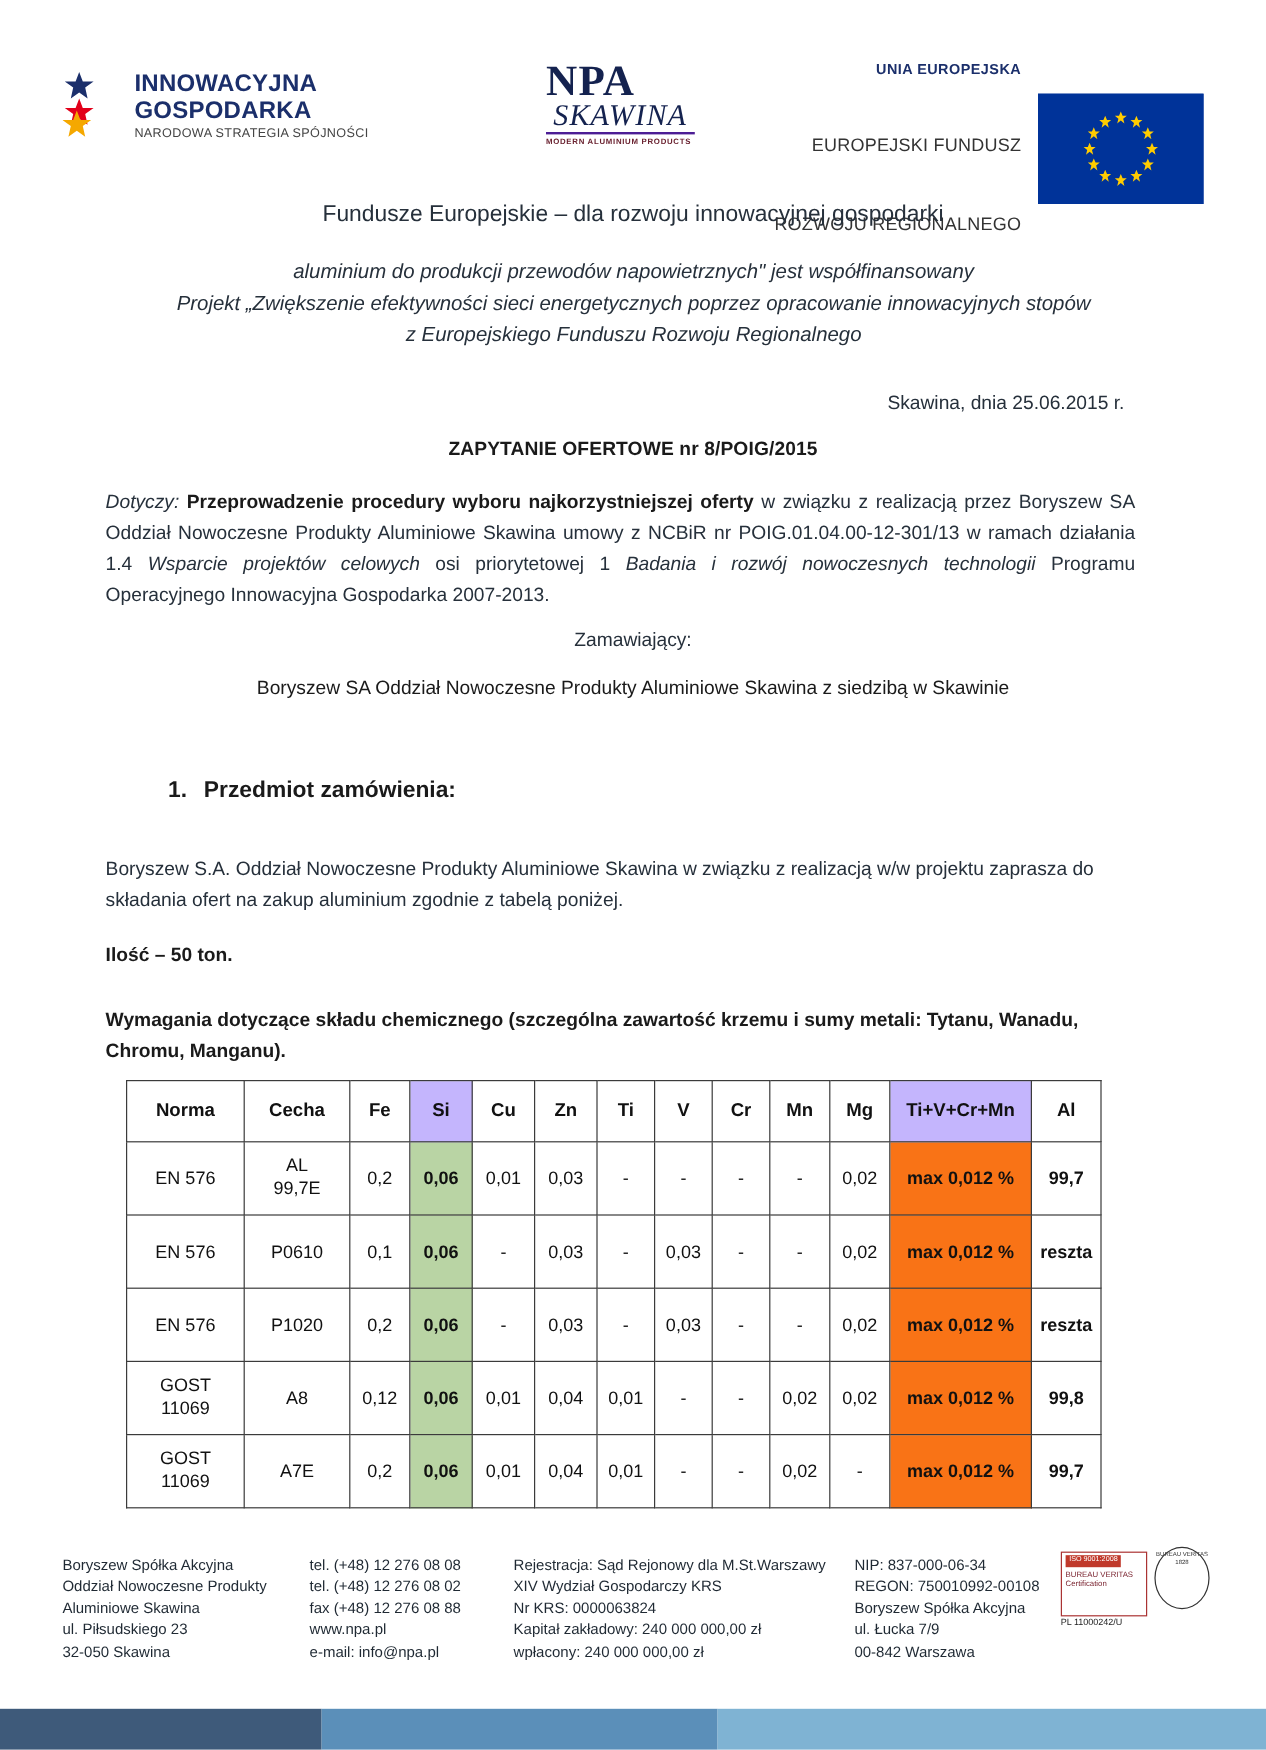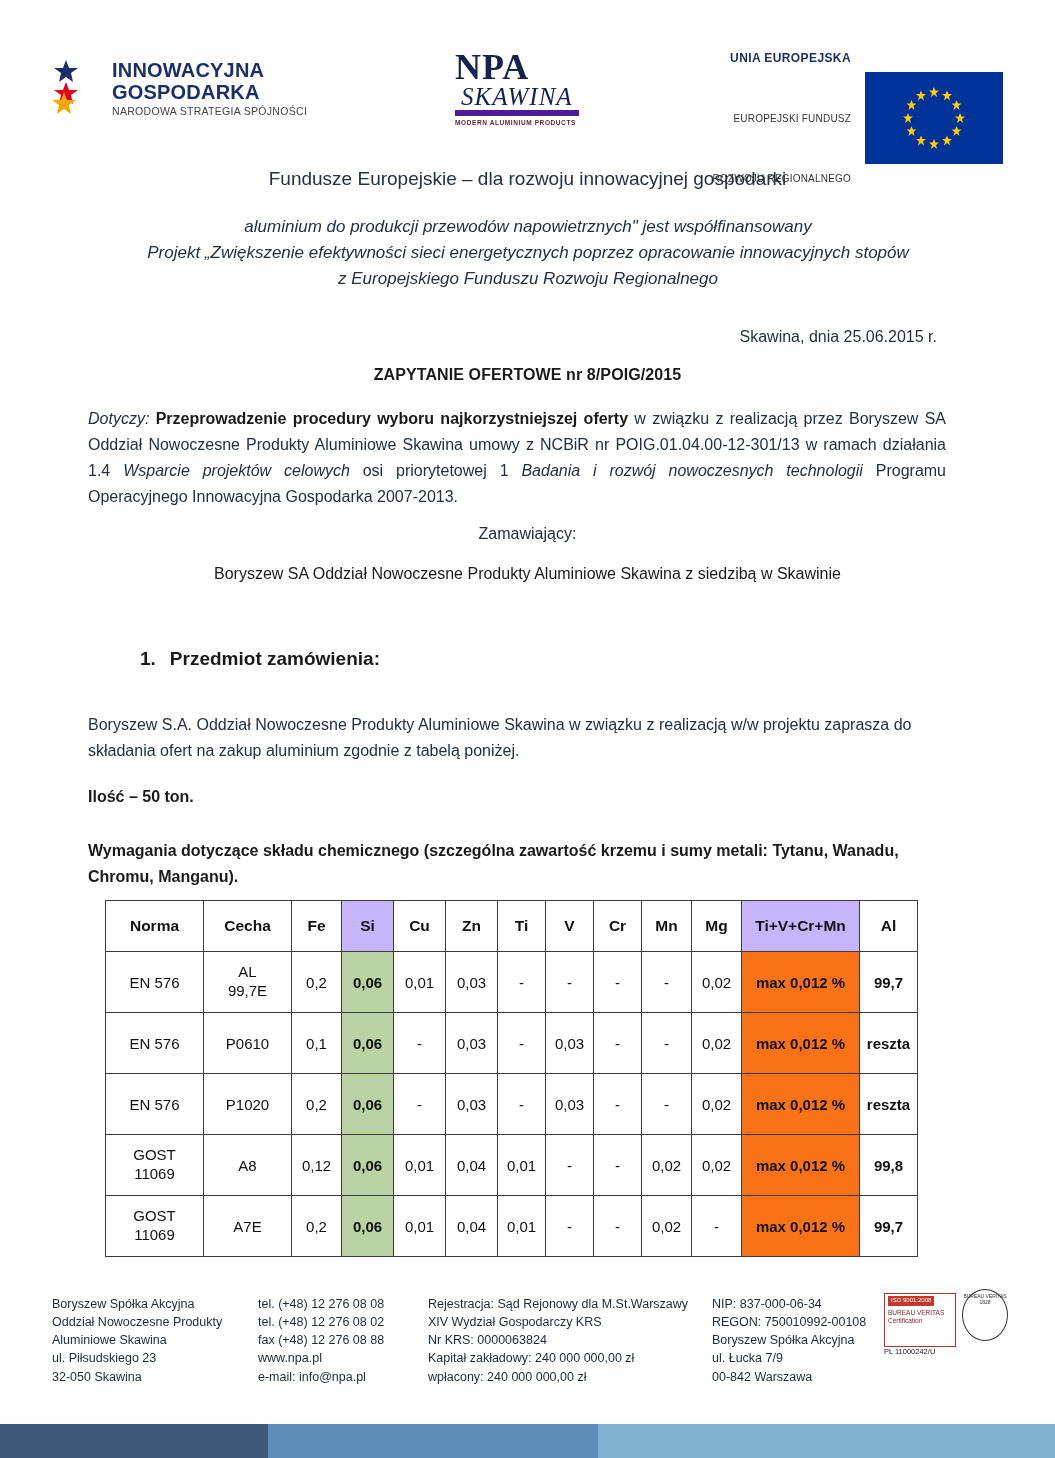--- a/index.html
+++ b/index.html
@@ -81,21 +81,21 @@
     letter-spacing: 1px;
     line-height: 0.95;
   }
   .npa-2 {
     font-family: "Liberation Serif", serif;
     font-size: 25px;
     font-style: italic;
     color: #14224f;
     letter-spacing: 1px;
     line-height: 1;
-    border-bottom: 6px solid #4c1d95;
+    border-bottom: 2px solid #4c1d95;
     display: inline-block;
     padding: 0 6px 1px 6px;
   }
   .npa-3 {
     font-size: 6.5px;
     font-weight: bold;
     color: #6a2230;
     letter-spacing: 0.6px;
     padding-top: 3px;
   }
@@ -112,21 +112,21 @@
     padding-right: 14px;
     line-height: 1.35;
   }
   .eu-text .e1 {
     font-size: 12px;
     font-weight: bold;
     color: #1b2f6b;
     letter-spacing: 0.4px;
   }
   .eu-text .e2, .eu-text .e3 {
-    font-size: 10px;
+    font-size: 15px;
     color: #333;
     letter-spacing: 0.2px;
     margin-top: 46px;
   }
   .eu-flag {
     width: 138px;
     height: 92px;
     background: #003399;
     position: relative;
   }

